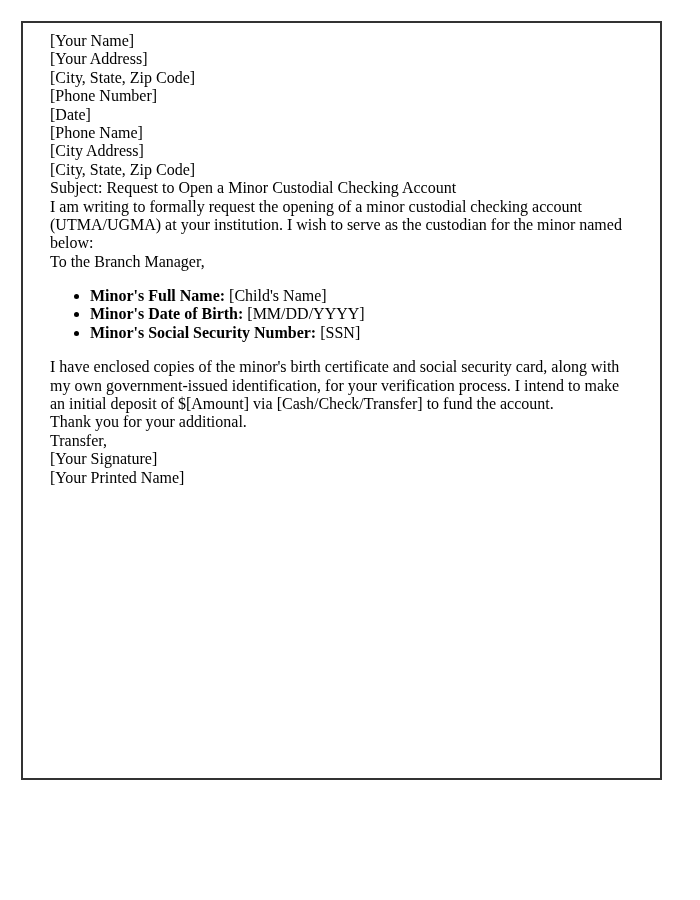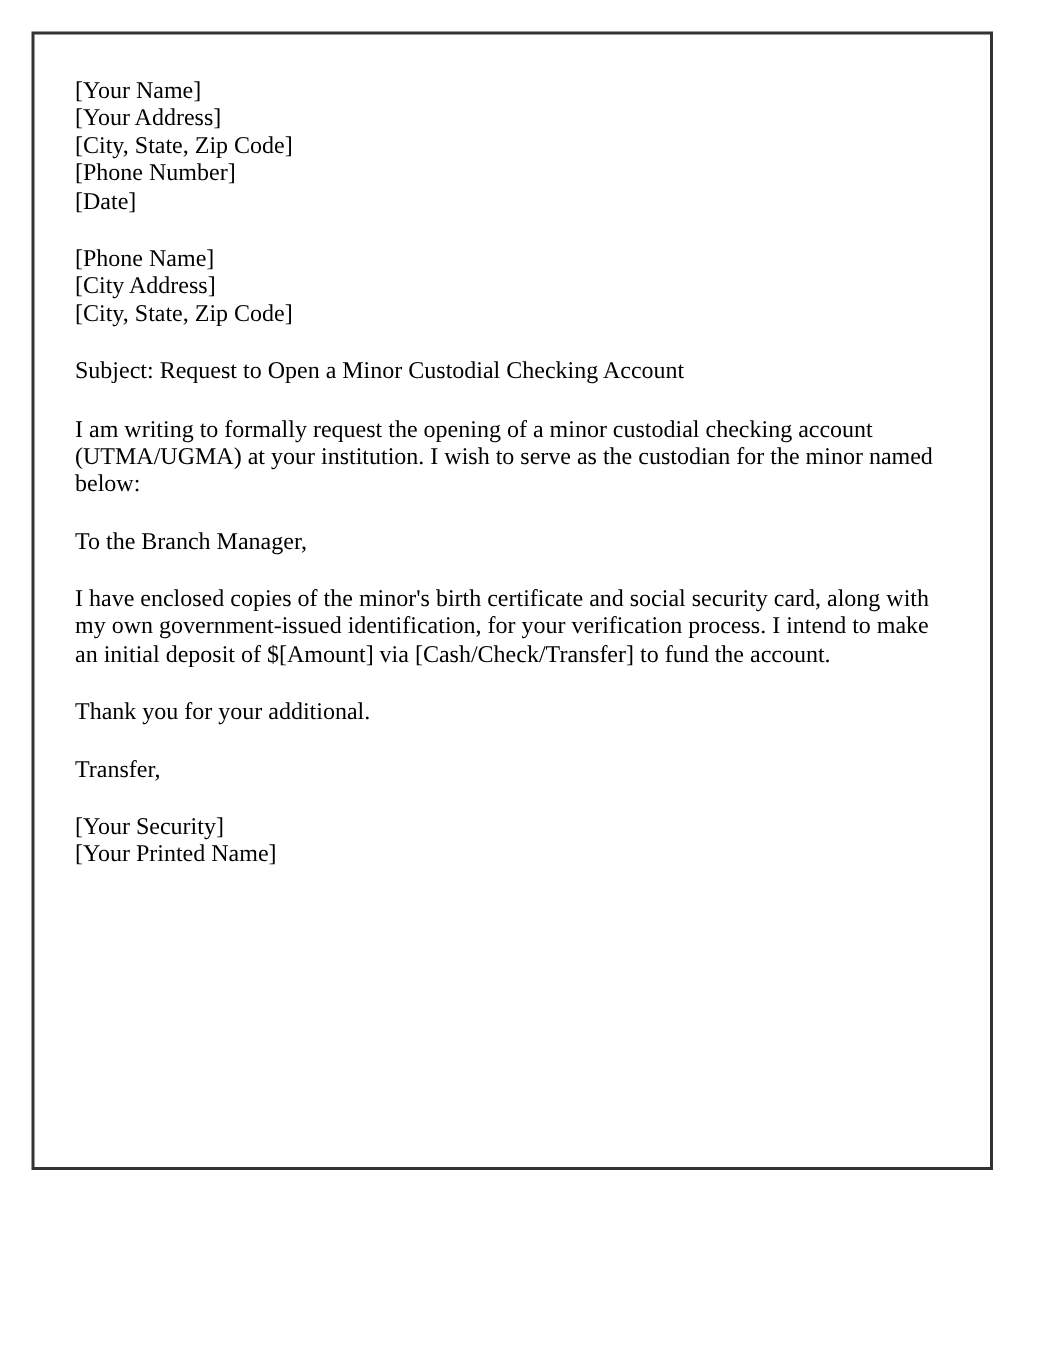--- a/index.html
+++ b/index.html
@@ -21,21 +21,21 @@
     width: 641px;
     height: 759px;
     border: 2px solid #333333;
     padding: 9px 27px 0 27px;
     font-size: 16px;
     line-height: 1.15;
     color: #000000;
     background: #ffffff;
   }
   .letter p {
-    margin: 20px 0;
+    margin: 0 0;
   }
   .letter ul {
     margin: 16px 0;
     padding-left: 40px;
     list-style-type: disc;
   }
   .letter li {
     margin: 0;
   }
   .subject {
@@ -63,26 +63,31 @@
     <span>[City Address]</span><br>
     <span>[City, State, Zip Code]</span>
   </p>
 
   <p class="subject">Subject: Request to Open a Minor Custodial Checking Account</p>
 
   <p>I am writing to formally request the opening of a minor custodial checking account (UTMA/UGMA) at your institution. I wish to serve as the custodian for the minor named below:</p>
 
   <p>To the Branch Manager,</p>
 
+  <ul>
+    <li><span class="bullet-label">Minor's Full Name:</span> <span>[Child's Name]</span></li>
+    <li><span class="bullet-label">Minor's Date of Birth:</span> <span>[MM/DD/YYYY]</span></li>
+    <li><span class="bullet-label">Minor's Social Security Number:</span> <span>[SSN]</span></li>
+  </ul>
 
   <p>I have enclosed copies of the minor's birth certificate and social security card, along with my own government-issued identification, for your verification process. I intend to make an initial deposit of $[Amount] via [Cash/Check/Transfer] to fund the account.</p>
 
 
   <p>Thank you for your additional.</p>
 
   <p>Transfer,</p>
 
   <p>
-    <span>[Your Security]</span><br>
+    <span>[Your Signature]</span><br>
     <span>[Your Printed Name]</span>
   </p>
 
 </div>
 
 </body></html>

